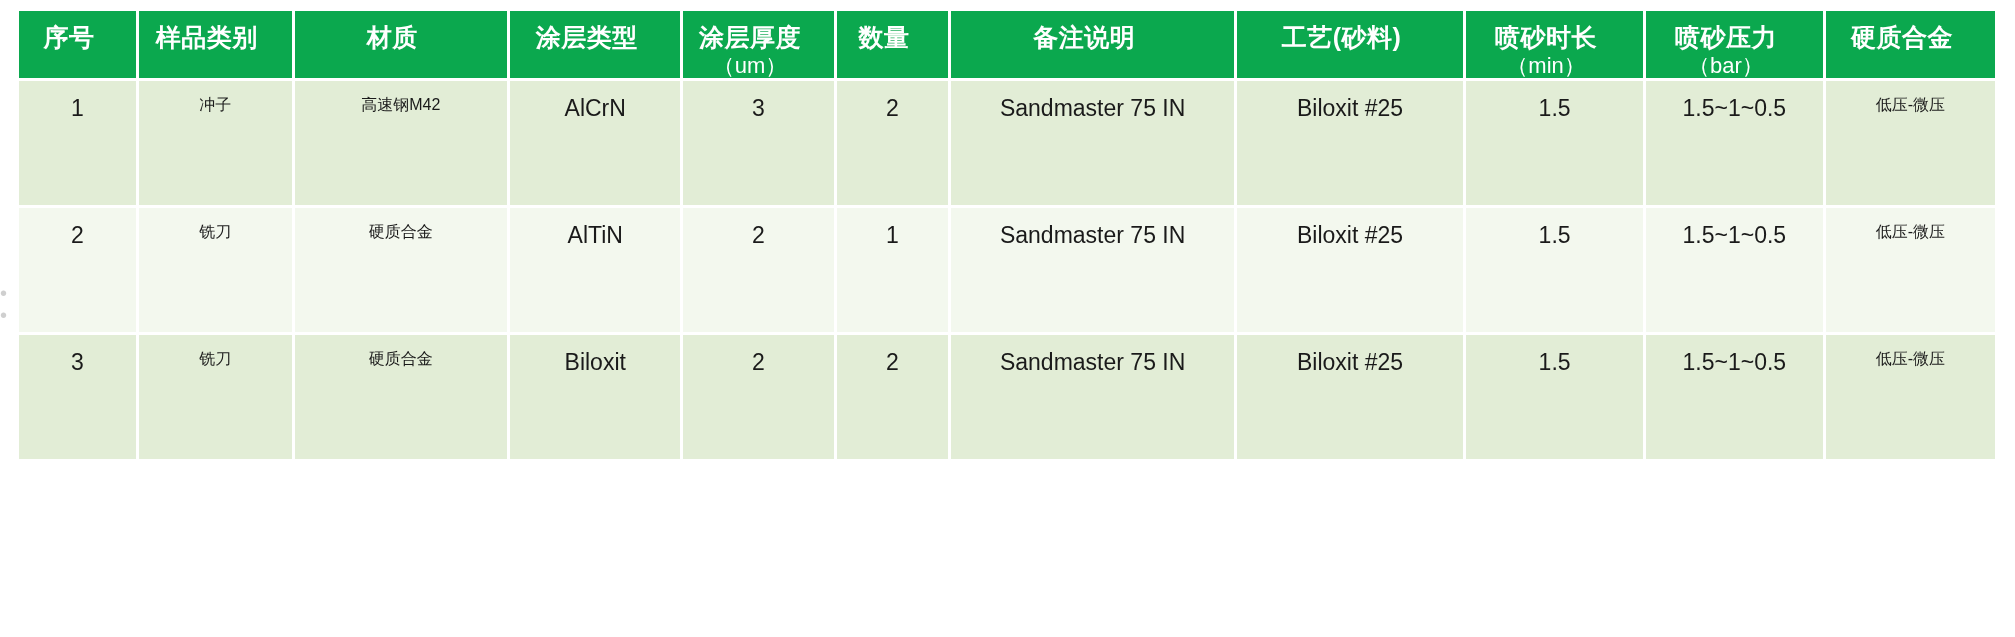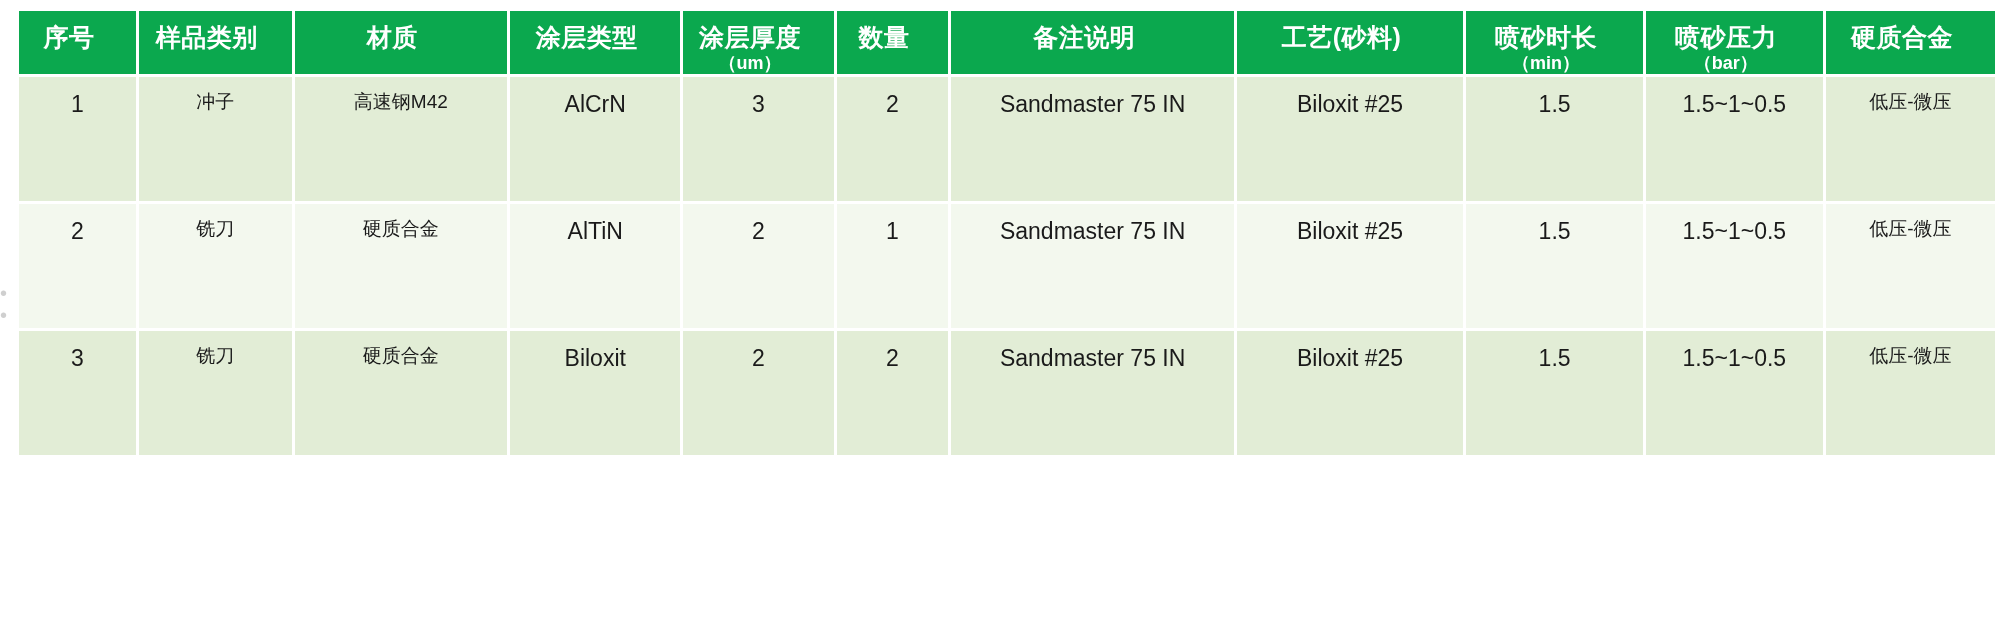--- a/index.html
+++ b/index.html
@@ -44,30 +44,30 @@
     padding: 12px 19px 0 2px;
     height: 56px;
     line-height: 1.18;
     letter-spacing: 0.5px;
     box-sizing: border-box;
     overflow: hidden;
     margin-top: 25px;
   }
   thead th .unit {
     display: block;
-    font-size: 18px;
-    font-weight: bold;
+    font-size: 22px;
+    font-weight: normal;
     letter-spacing: 0;
   }
 
   
   tbody td {
     text-align: center;
     vertical-align: top;
-    font-size: 19px;
+    font-size: 16px;
     color: #1a1a1a;
     padding: 14px 2px 0 2px;
     height: 124px;
     line-height: 1.2;
     box-sizing: border-box;
     overflow: hidden;
   }
   tbody tr.band-a td { background: #E2EDD6; }
   tbody tr.band-b td { background: #F3F8EE; }
 

